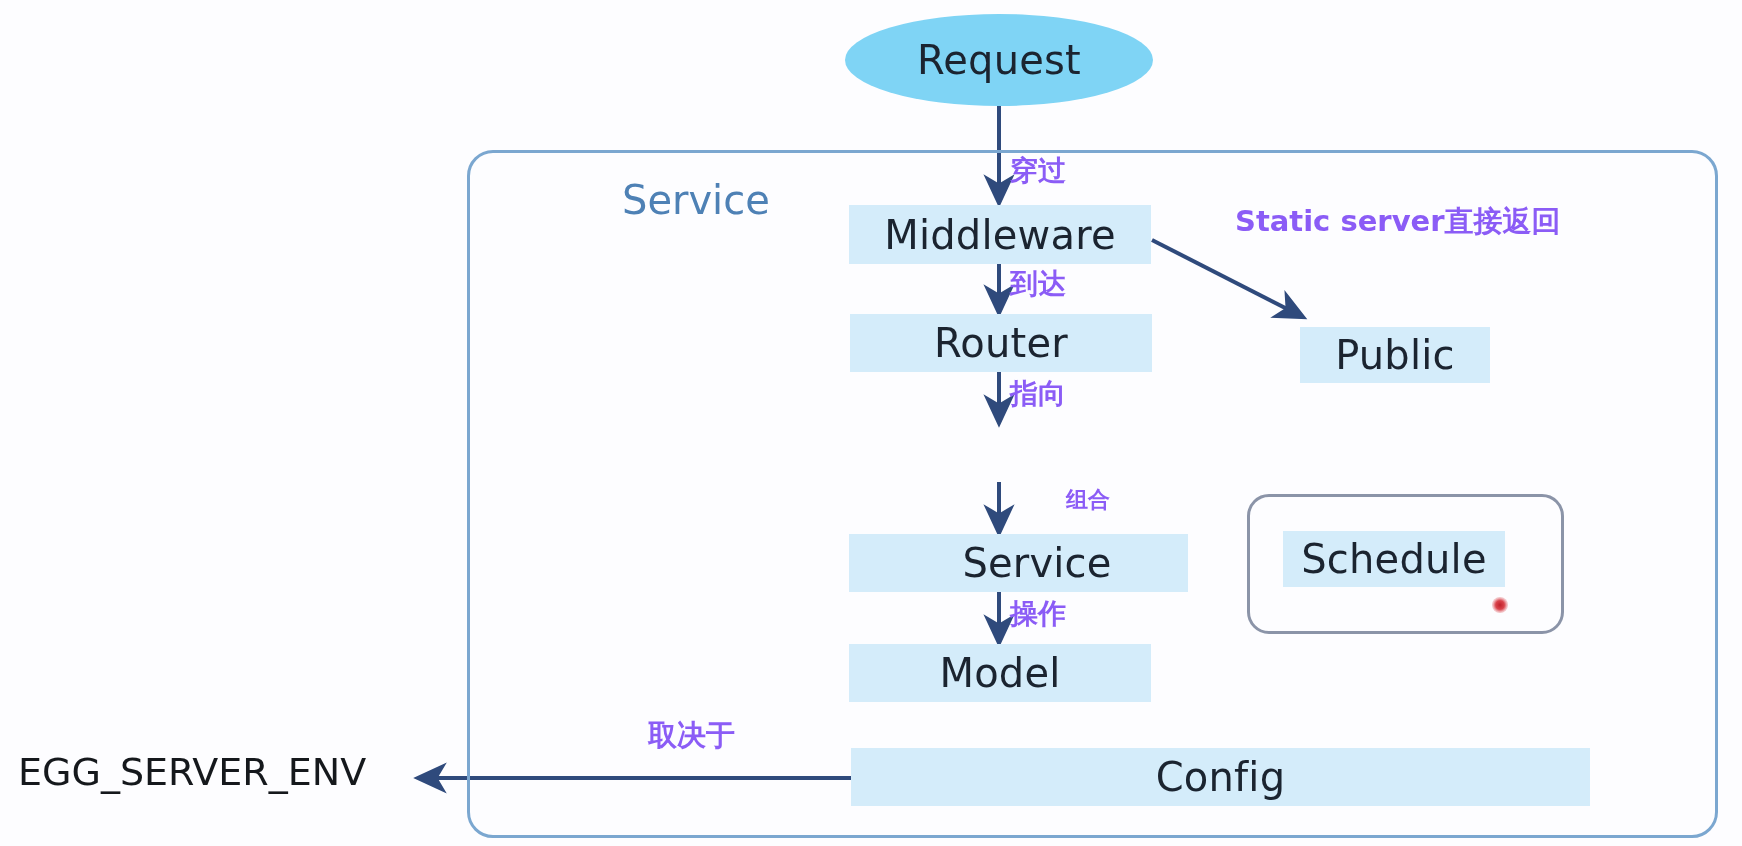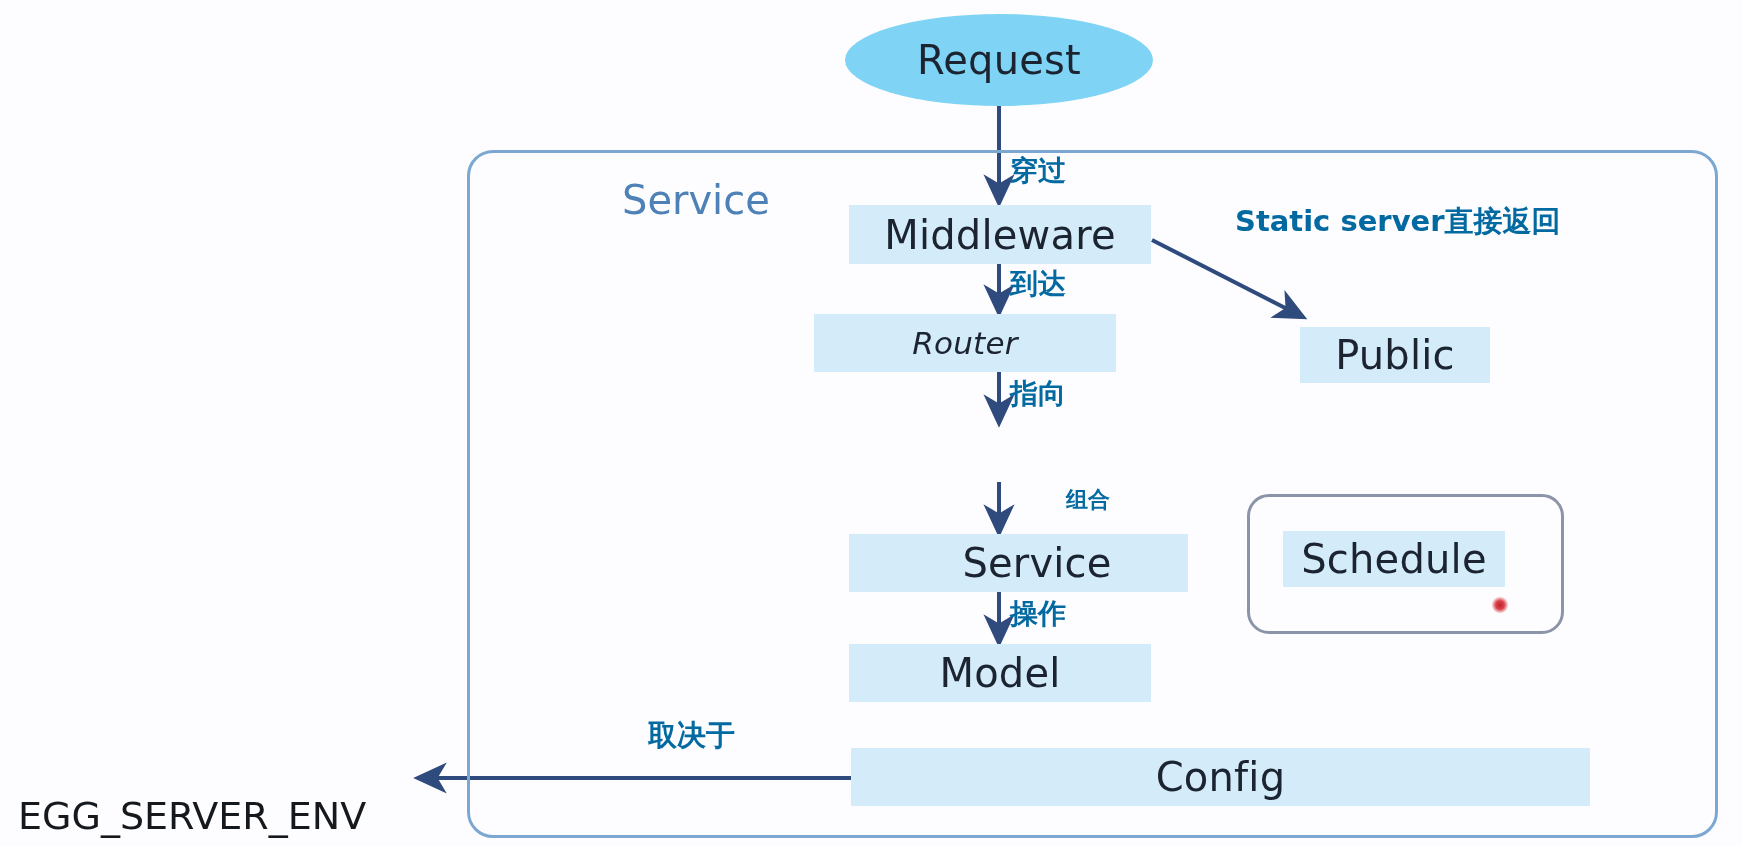--- a/index.html
+++ b/index.html
@@ -36,21 +36,21 @@
     white-space: nowrap;
   }
   .node.ellipse {
     background: #7fd4f5;
     border-radius: 50%;
   }
 
   
   .label-red {
     position: absolute;
-    color: #0369a1;
+    color: #8b5cf6;
     font-weight: 600;
     white-space: nowrap;
   }
   .label-blue {
     position: absolute;
     color: #4e81b5;
     white-space: nowrap;
   }
   .label-black {
     position: absolute;
@@ -122,36 +122,36 @@
     <line x1="851" y1="778" x2="418" y2="778" stroke="#2f4a7c" stroke-width="4" marker-end="url(#arrowhead-navy-left)"></line>
   </svg>
 
   <div id="worker-container"></div>
   <div class="label-blue" style="left:622px; top:177px; font-size:40px;">Service</div>
 
   <div class="node ellipse" style="left:845px; top:14px; width:308px; height:92px; font-size:40px;">Request</div>
 
   <div class="node" style="left:849px; top:205px; width:302px; height:59px; font-size:40px;">Middleware</div>
 
-  <div class="node" style="left:814px; top:314px; width:302px; height:58px; font-size:31px;font-style:italic;">Router</div>
+  <div class="node" style="left:850px; top:314px; width:302px; height:58px; font-size:40px;">Router</div>
 
 
   <div class="node" style="left:849px; top:534px; width:302px; height:58px; font-size:40px;padding-left:37px;">Service</div>
 
   <div class="node" style="left:849px; top:644px; width:302px; height:58px; font-size:40px;">Model</div>
 
   <div class="node" style="left:851px; top:748px; width:739px; height:58px; font-size:40px;">Config</div>
 
   <div class="node" style="left:1300px; top:327px; width:190px; height:56px; font-size:40px;">Public</div>
 
   <div id="schedule-group"></div>
   <div class="node" style="left:1283px; top:531px; width:222px; height:56px; font-size:40px;">Schedule</div>
   <div id="cursor-dot"></div>
 
-  <div class="label-black" style="left:18px; top:794px; font-size:38px;">EGG_SERVER_ENV</div>
+  <div class="label-black" style="left:18px; top:750px; font-size:38px;">EGG_SERVER_ENV</div>
 
   <div class="label-red" style="left:1010px; top:152px; font-size:28px;">穿过</div>
 
   <div class="label-red" style="left:1010px; top:265px; font-size:28px;">到达</div>
 
   <div class="label-red" style="left:1010px; top:375px; font-size:28px;">指向</div>
 
   <div class="label-red" style="left:1066px; top:485px; font-size:22px;">组合</div>
 
   <div class="label-red" style="left:1010px; top:595px; font-size:28px;">操作</div>

